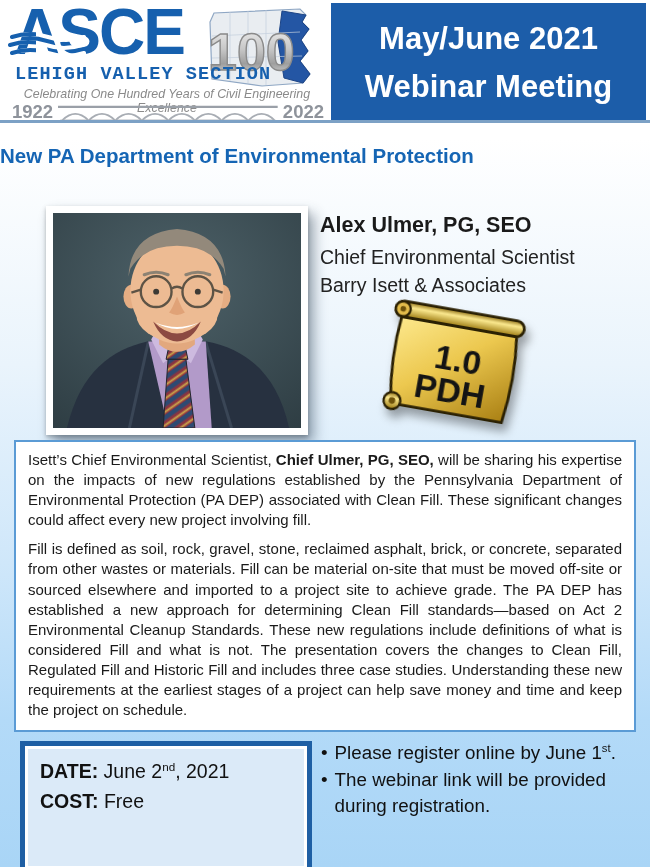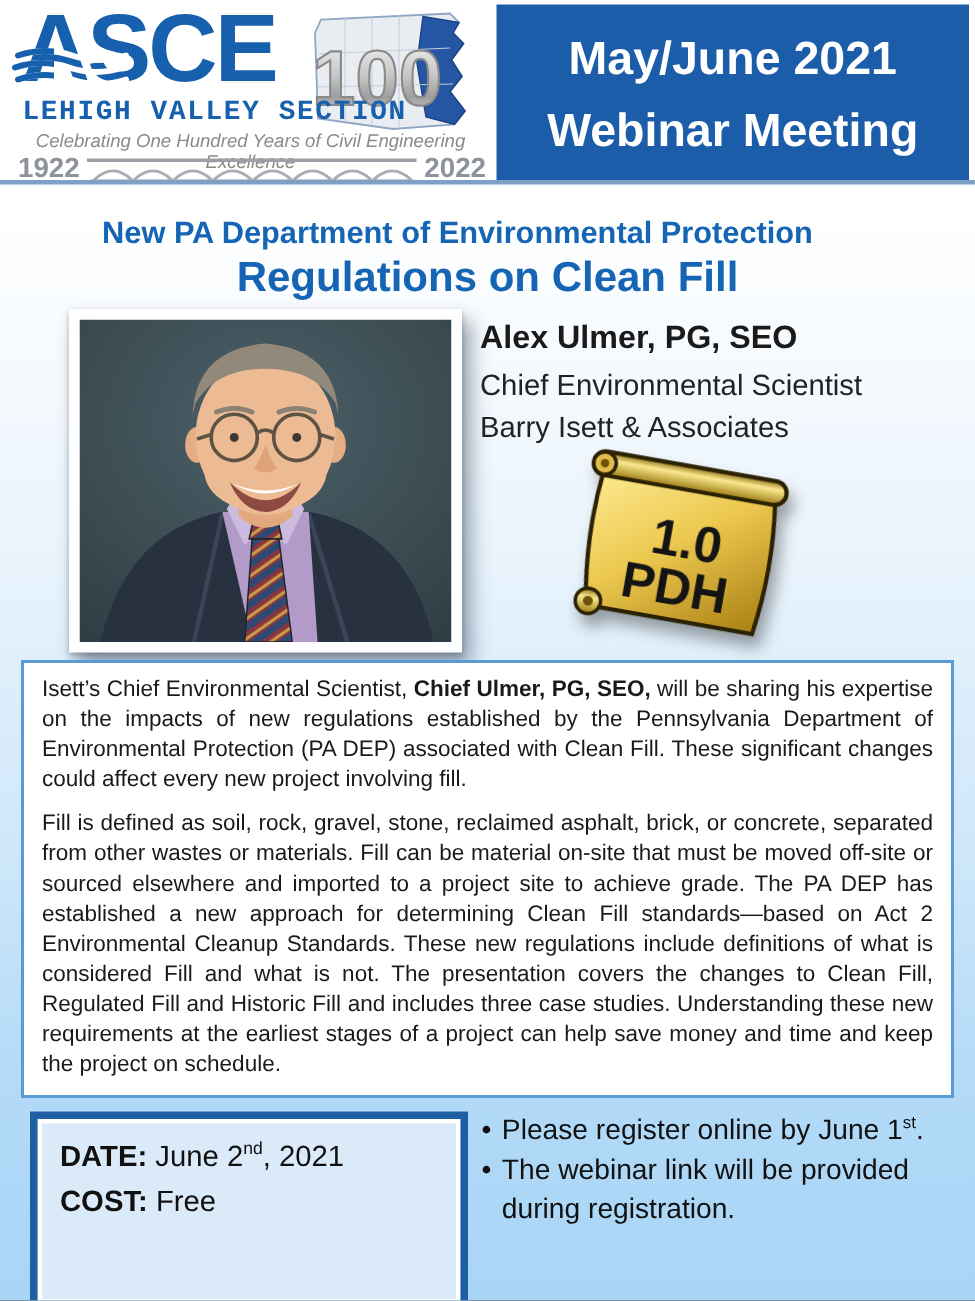--- a/index.html
+++ b/index.html
@@ -15,21 +15,21 @@
   .section-name{position:absolute;left:15px;top:64px;font-size:18.5px;font-weight:700;letter-spacing:1.1px;color:#1660ae;font-family:Liberation Mono, monospace;}
   .tagline{position:absolute;left:6px;top:87px;width:322px;text-align:center;
     font-style:italic;font-size:12.4px;color:#8a8a8a;font-weight:500;}
   .years-row{position:absolute;left:12px;top:101px;width:312px;display:flex;align-items:center;gap:5px;
     font-size:18.5px;font-weight:700;color:#8e939b;}
   .bridge{flex:1;height:17px;}
   .banner{position:absolute;left:331px;top:3px;width:315px;height:117px;background:#1c5da9;
     color:#ffffff;text-align:center;font-weight:700;font-size:31px;line-height:48px;padding-top:12px;box-sizing:border-box;}
   .header-rule{position:absolute;left:0;top:120px;width:650px;height:3px;background:#7ca1c5;}
   
-  .title1{position:absolute;left:0;top:144px;width:610px;text-align:center;
+  .title1{position:absolute;left:0;top:144px;width:610px;
     font-size:20.5px;font-weight:700;color:#1565b4;}
   .title2{position:absolute;left:0;top:169px;width:650px;text-align:center;
     font-size:28px;font-weight:700;color:#1565b4;}
   
   .photo-frame{position:absolute;left:46px;top:206px;width:262px;height:229px;background:#ffffff;
     padding:7px;box-sizing:border-box;box-shadow:6px 8px 12px rgba(40,60,80,.45),0 2px 4px rgba(0,0,0,.25);}
   .photo-frame svg{display:block;width:100%;height:100%;}
   
   .speaker{position:absolute;left:320px;top:213px;width:320px;color:#1a1a1a;}
   .speaker-name{font-size:21.5px;font-weight:700;margin-bottom:5px;}
@@ -128,21 +128,20 @@
     </div>
   </div>
 
   <div class="banner">
     <div>May/June 2021</div>
     <div>Webinar Meeting</div>
   </div>
   <div class="header-rule"></div>
 
   <div class="title1">New PA Department of Environmental Protection</div>
-  <div class="title2">Regulations on Clean Fill</div>
 
   <div class="photo-frame">
     <svg viewBox="0 0 250 216" preserveAspectRatio="none">
       <defs>
         <radialGradient id="pbg" cx="50%" cy="32%" r="85%">
           <stop offset="0%" stop-color="#4d6168"></stop>
           <stop offset="100%" stop-color="#2e3d43"></stop>
         </radialGradient>
         <pattern id="tiestripes" width="11" height="11" patternUnits="userSpaceOnUse" patternTransform="rotate(55)">
           <rect width="11" height="11" fill="#8a3440"></rect>

